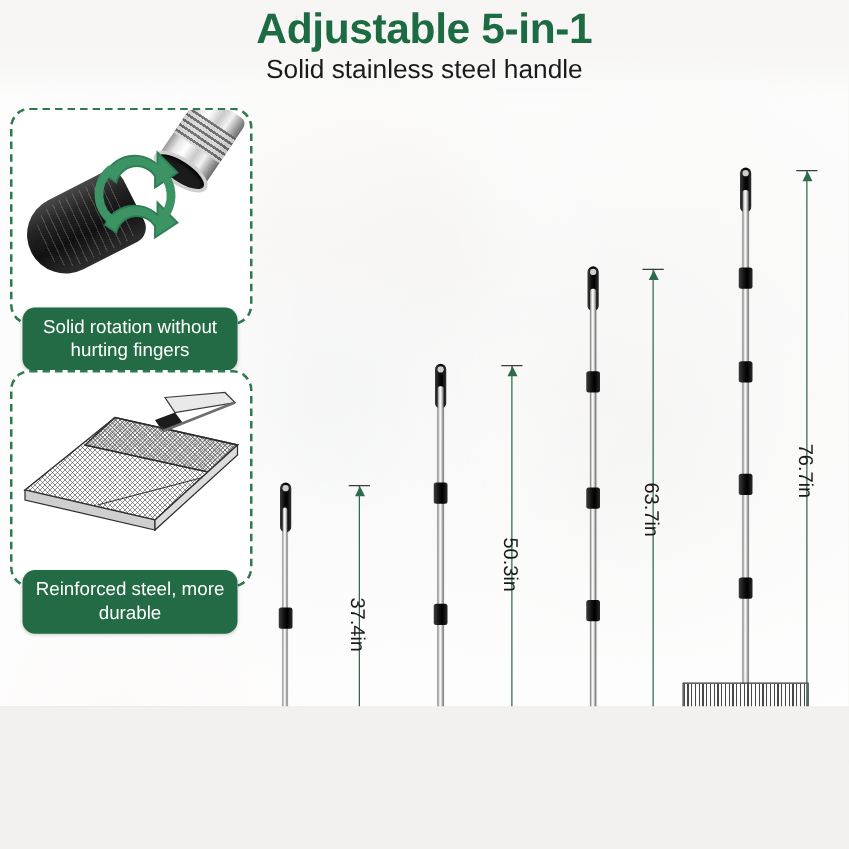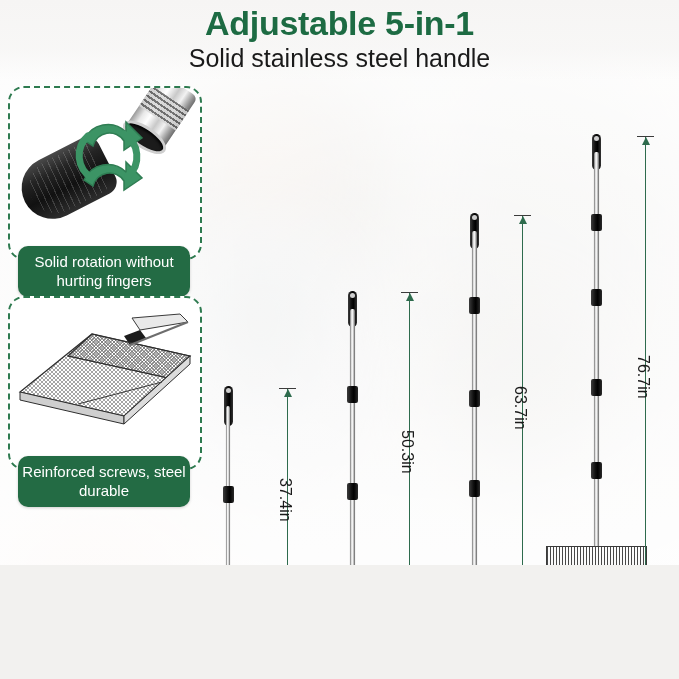--- a/index.html
+++ b/index.html
@@ -29,21 +29,21 @@
       radial-gradient(ellipse at 65% 55%, rgba(255,255,255,.25) 0%, rgba(255,255,255,.66) 70%);}
   .bg .floor{position:absolute;left:0;right:0;top:640px;height:39px;
       background:linear-gradient(180deg, rgba(243,242,240,.6), rgba(248,248,247,.95));}
 
   
   .header{position:absolute;left:0;top:0;width:679px;height:80px;
       background:linear-gradient(180deg,#f6f5f4 0%,rgba(246,245,244,.75) 60%,rgba(246,245,244,0) 100%);}
   .title{position:absolute;left:0;top:4px;width:679px;text-align:center;
       font-size:34px;font-weight:bold;color:#1d6b43;letter-spacing:-.3px;}
   .subtitle{position:absolute;left:0;top:44px;width:679px;text-align:center;
-      font-size:25px;color:#1a1a1a;}
+      font-size:21px;color:#1a1a1a;}
 
   
   .card{position:absolute;left:8px;width:190px;}
   .card .photo{position:relative;width:190px;height:170px;border-radius:16px;
       border:2px dashed #2d7a4f;background:#ffffff;overflow:hidden;}
   .card .cap{position:relative;margin-top:-14px;margin-left:10px;width:172px;
       background:#236b44;border-radius:10px;color:#fff;text-align:center;
       font-size:15px;line-height:19px;padding:6px 4px 7px;box-sizing:border-box;
       box-shadow:0 1px 3px rgba(0,0,0,.18);}
   #card1{top:86px;}
@@ -169,21 +169,21 @@
         <path d="M112 24 L128 18 L134 26 L118 33 Z" fill="#1c1c1c"></path>
         <path d="M8 80 L80 22 L178 44 L112 104 Z" fill="url(#mesh)" stroke="#2f2f2f" stroke-width="1.2"></path>
         <path d="M8 80 L112 104 L112 112 L8 88 Z" fill="#cfcfcf" stroke="#2f2f2f" stroke-width="1"></path>
         <path d="M56 44 L80 22 L178 44 L156 66 Z" fill="url(#mesh2)" stroke="#2f2f2f" stroke-width="1.1"></path>
         <path d="M56 44 L156 66" stroke="#2f2f2f" stroke-width="1"></path>
         <path d="M112 104 L178 44 L178 52 L112 112 Z" fill="#dcdcdc" stroke="#2f2f2f" stroke-width="1"></path>
         <path d="M66 92 L150 70" stroke="#3a3a3a" stroke-width="1"></path>
         <path d="M118 33 L176 10" stroke="#6d6d6d" stroke-width="2"></path>
       </svg>
     </div>
-    <div class="cap">Reinforced screws, steel durable</div>
+    <div class="cap">Reinforced steel, more durable</div>
   </div>
 
   <div class="rake" style="left:226px;top:386px;">
     <div class="handle" style="left:-2px;top:0;height:40px;"></div>
     <div class="pole thin" style="left:0;top:20px;height:174px;"></div>
     <div class="collar" style="top:100px;"></div>
     <div class="ferrule" style="top:182px;"></div>
   </div>
   <div class="head" style="left:180px;top:580px;width:101px;height:76px;">
     <div class="bar"></div>

